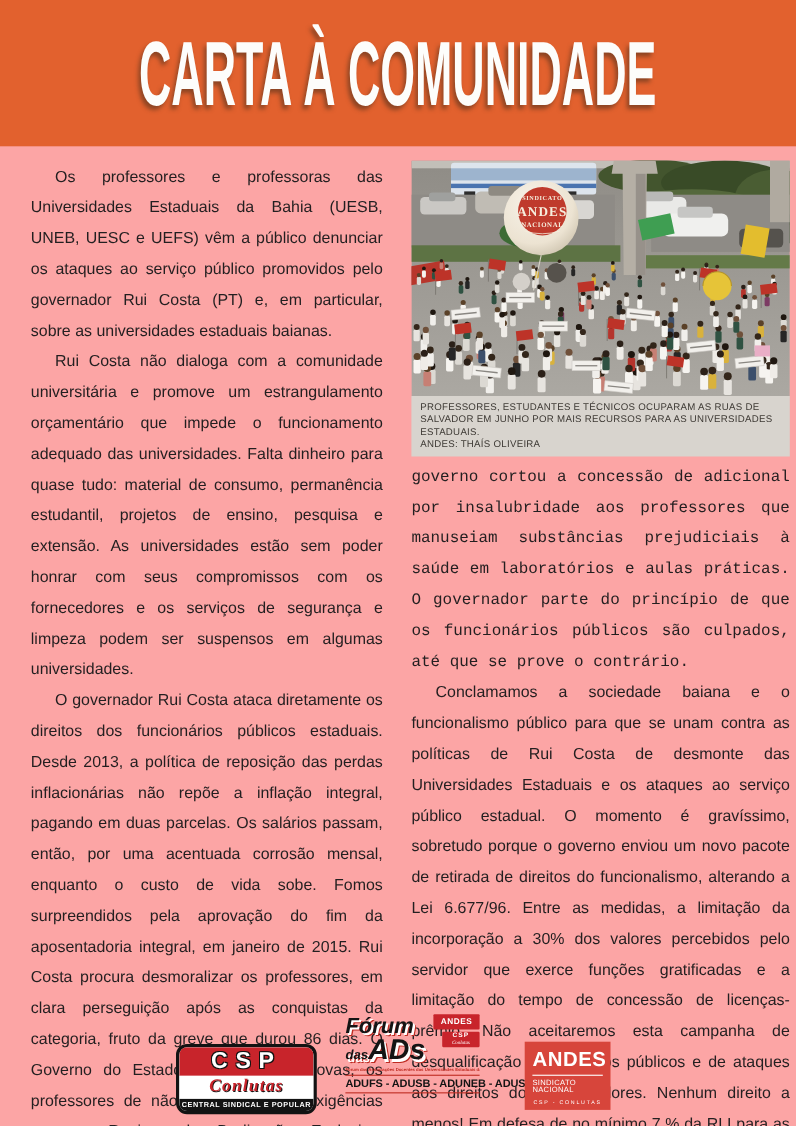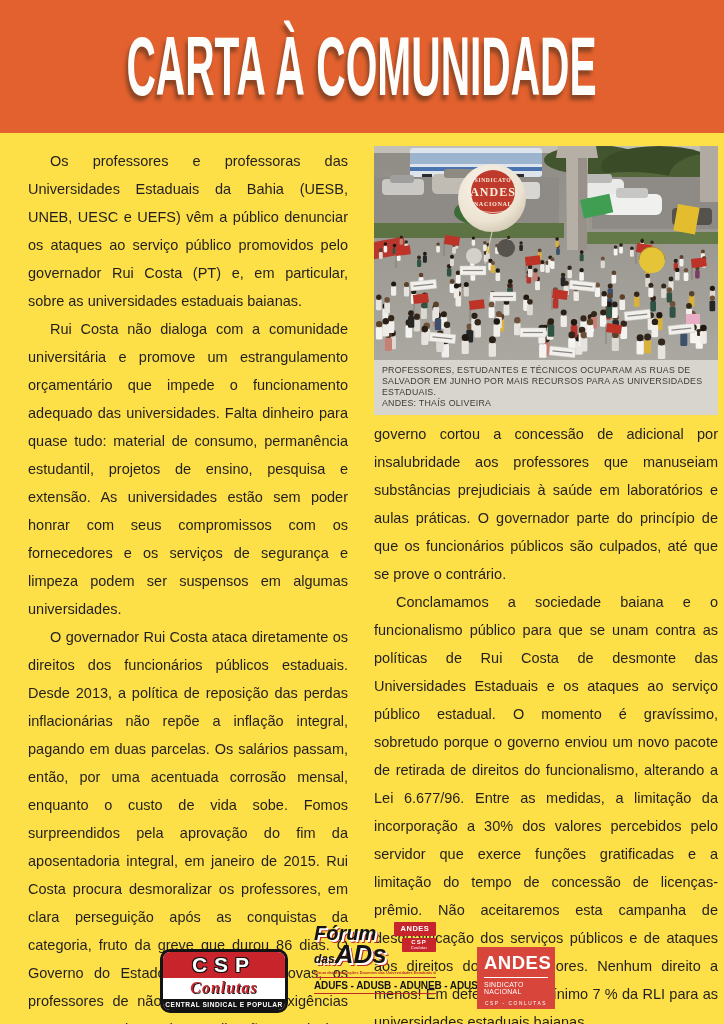--- a/index.html
+++ b/index.html
@@ -1,38 +1,38 @@
 <!DOCTYPE html>
 <html lang="pt-BR"><head>
 <meta charset="utf-8">
 <style>
   * { margin:0; padding:0; box-sizing:border-box; }
   html,body { background:#fff; }
   .page {
-    position:relative; width:724px; height:1024px; background:#fde047;
+    position:relative; width:724px; height:1024px; background:#fca5a5;
     font-family:"Liberation Sans", sans-serif; color:#231f20; overflow:hidden;
   }
   
   .masthead {
     position:absolute; left:0; top:0; width:724px; height:133px;
     background:#e2612e; display:flex; align-items:center; justify-content:center;
   }
   .title-text {
     display:inline-block; white-space:nowrap; color:#fdfdfb;
     font-weight:bold; font-size:74px; letter-spacing:0px;
     transform:scale(0.55,1.12); transform-origin:center center;
     text-shadow:-4px 4px 5px rgba(84,50,28,0.6);
   }
   
   .col { position:absolute; width:320px; font-size:14.5px; line-height:28px;
          text-align:justify; hyphens:auto; -webkit-hyphens:auto; }
   .col-left  { left:28px;  top:147px; width:320px; }
   .col-right { left:374px; top:420px; width:344px; }
   .para { text-indent:22px; }
-  .para.cont { text-indent:0; }
+  .para.cont { text-indent:0;font-family:Liberation Mono, monospace; }
   
   .photo { position:absolute; left:374px; top:146px; width:344px; }
   .photo svg { display:block; width:344px; height:214px; }
   .caption {
     background:#d8d4ce; color:#3e3a35; padding:5px 8px 6px;
     font-size:8.8px; font-weight:normal; line-height:11px; letter-spacing:0.25px;
   }
   .balloon-txt { fill:#f6eedd; font-family:"Liberation Serif", serif; font-weight:bold; text-anchor:middle; }
   
   .logo-csp {

